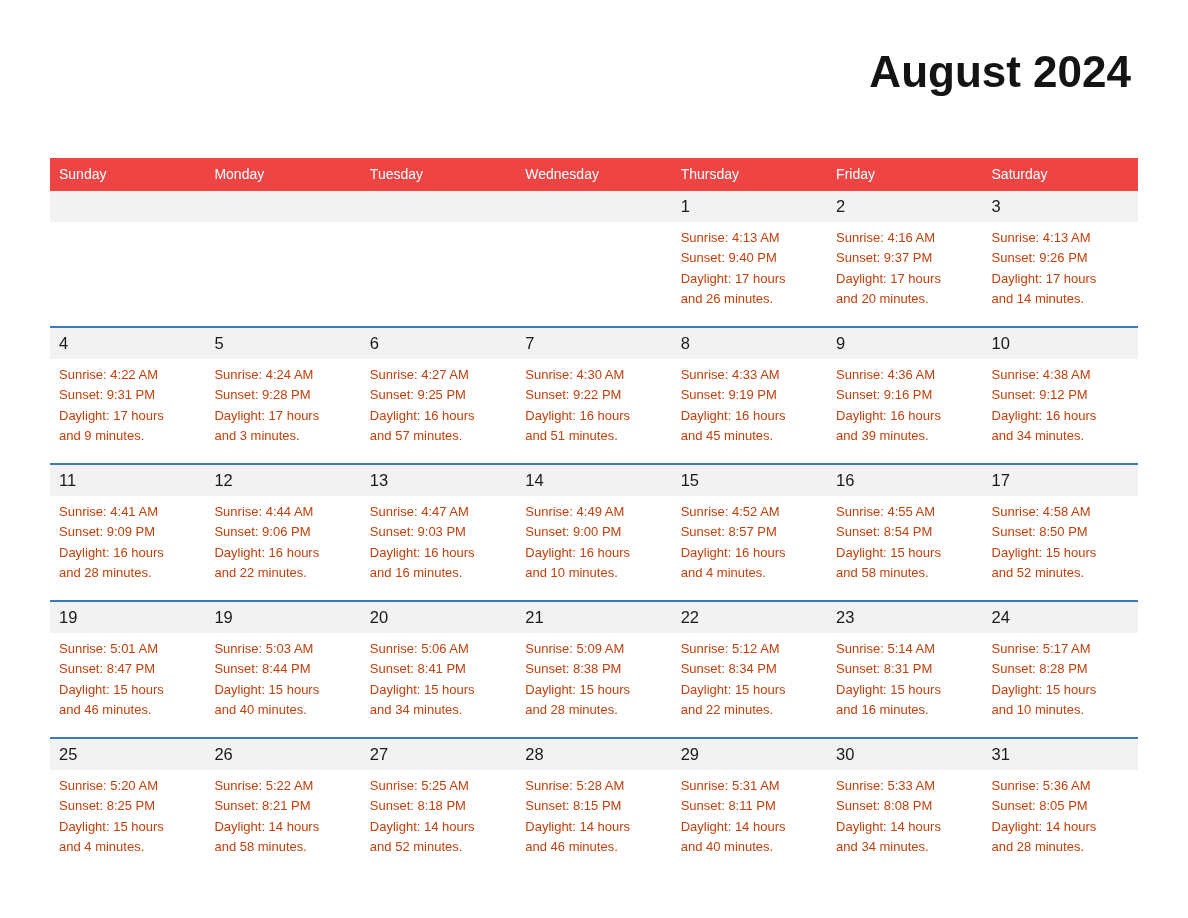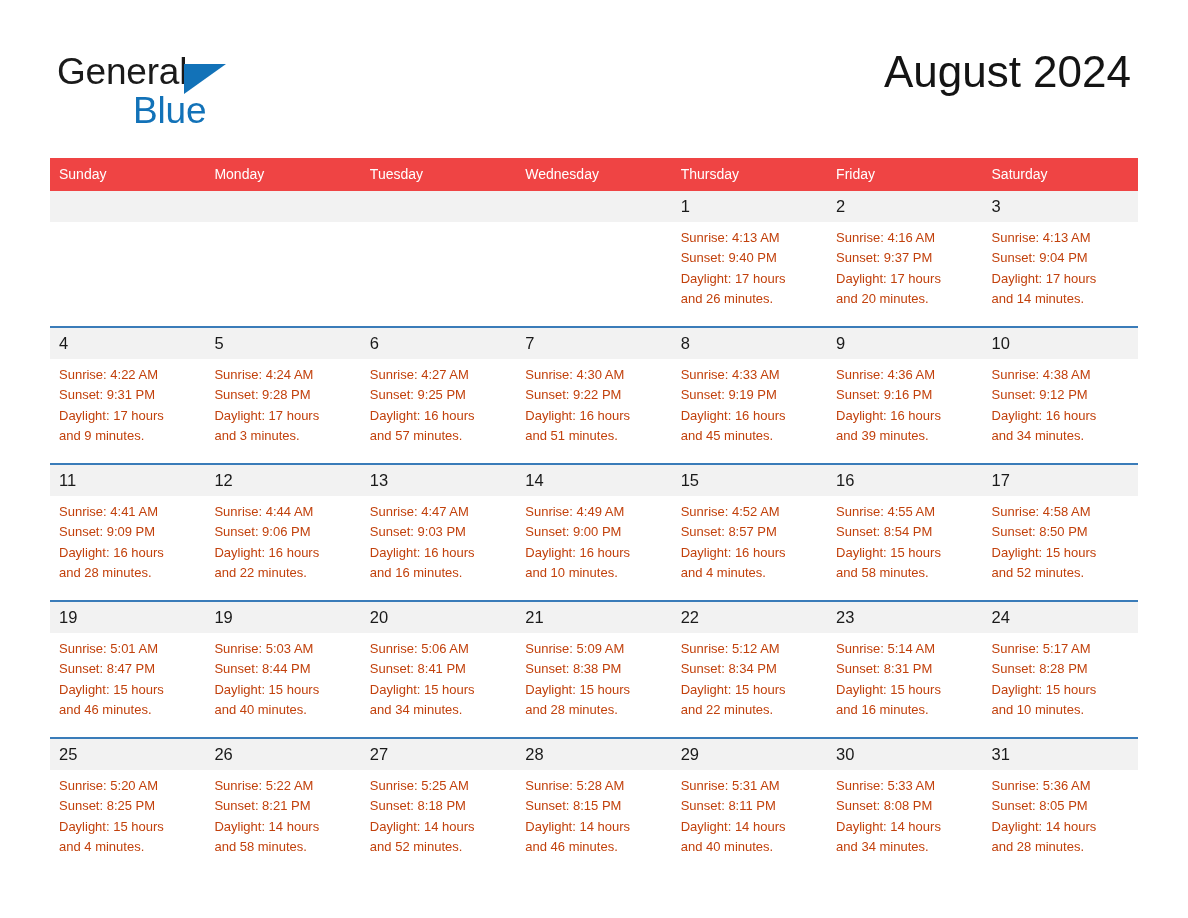--- a/index.html
+++ b/index.html
@@ -66,21 +66,21 @@
 
   .title-block {
     position: absolute;
     right: 57px;
     top: 0;
     text-align: right;
   }
   .month-title {
     font-size: 44px;
     line-height: 56px;
-    font-weight: normal;
+    font-weight: bold;
     color: #141414;
     margin: 0;
     letter-spacing: 0px;
   }
   .location {
     font-size: 25px;
     line-height: 34px;
     color: #141414;
     margin: 9px 0 0 0;
     font-weight: normal;
@@ -151,27 +151,20 @@
   }
   .info div { white-space: nowrap; }
 </style>
 </head>
 <body>
 
 <div class="page">
 
   <div class="masthead">
 
-    <div class="logo">
-      <div class="logo-row1">
-        <span class="logo-general">General</span>
-        <span class="logo-tri"></span>
-      </div>
-      <div class="logo-row2">Blue</div>
-    </div>
 
     <div class="title-block">
       <h1 class="month-title">August 2024</h1>
     </div>
 
   </div>
 
   <table class="calendar">
     <thead>
       <tr>
@@ -226,21 +219,21 @@
                 <div>Daylight: 17 hours</div>
                 <div>and 20 minutes.</div>
               </div>
             </div>
           </td>
           <td>
             <div class="cell">
               <div class="daynum">3</div>
               <div class="info">
                 <div>Sunrise: 4:13 AM</div>
-                <div>Sunset: 9:04 PM</div>
+                <div>Sunset: 9:26 PM</div>
                 <div>Daylight: 17 hours</div>
                 <div>and 14 minutes.</div>
               </div>
             </div>
           </td>
         </tr>
         <tr class="spacer-row">
           <td></td>
           <td></td>
           <td></td>

